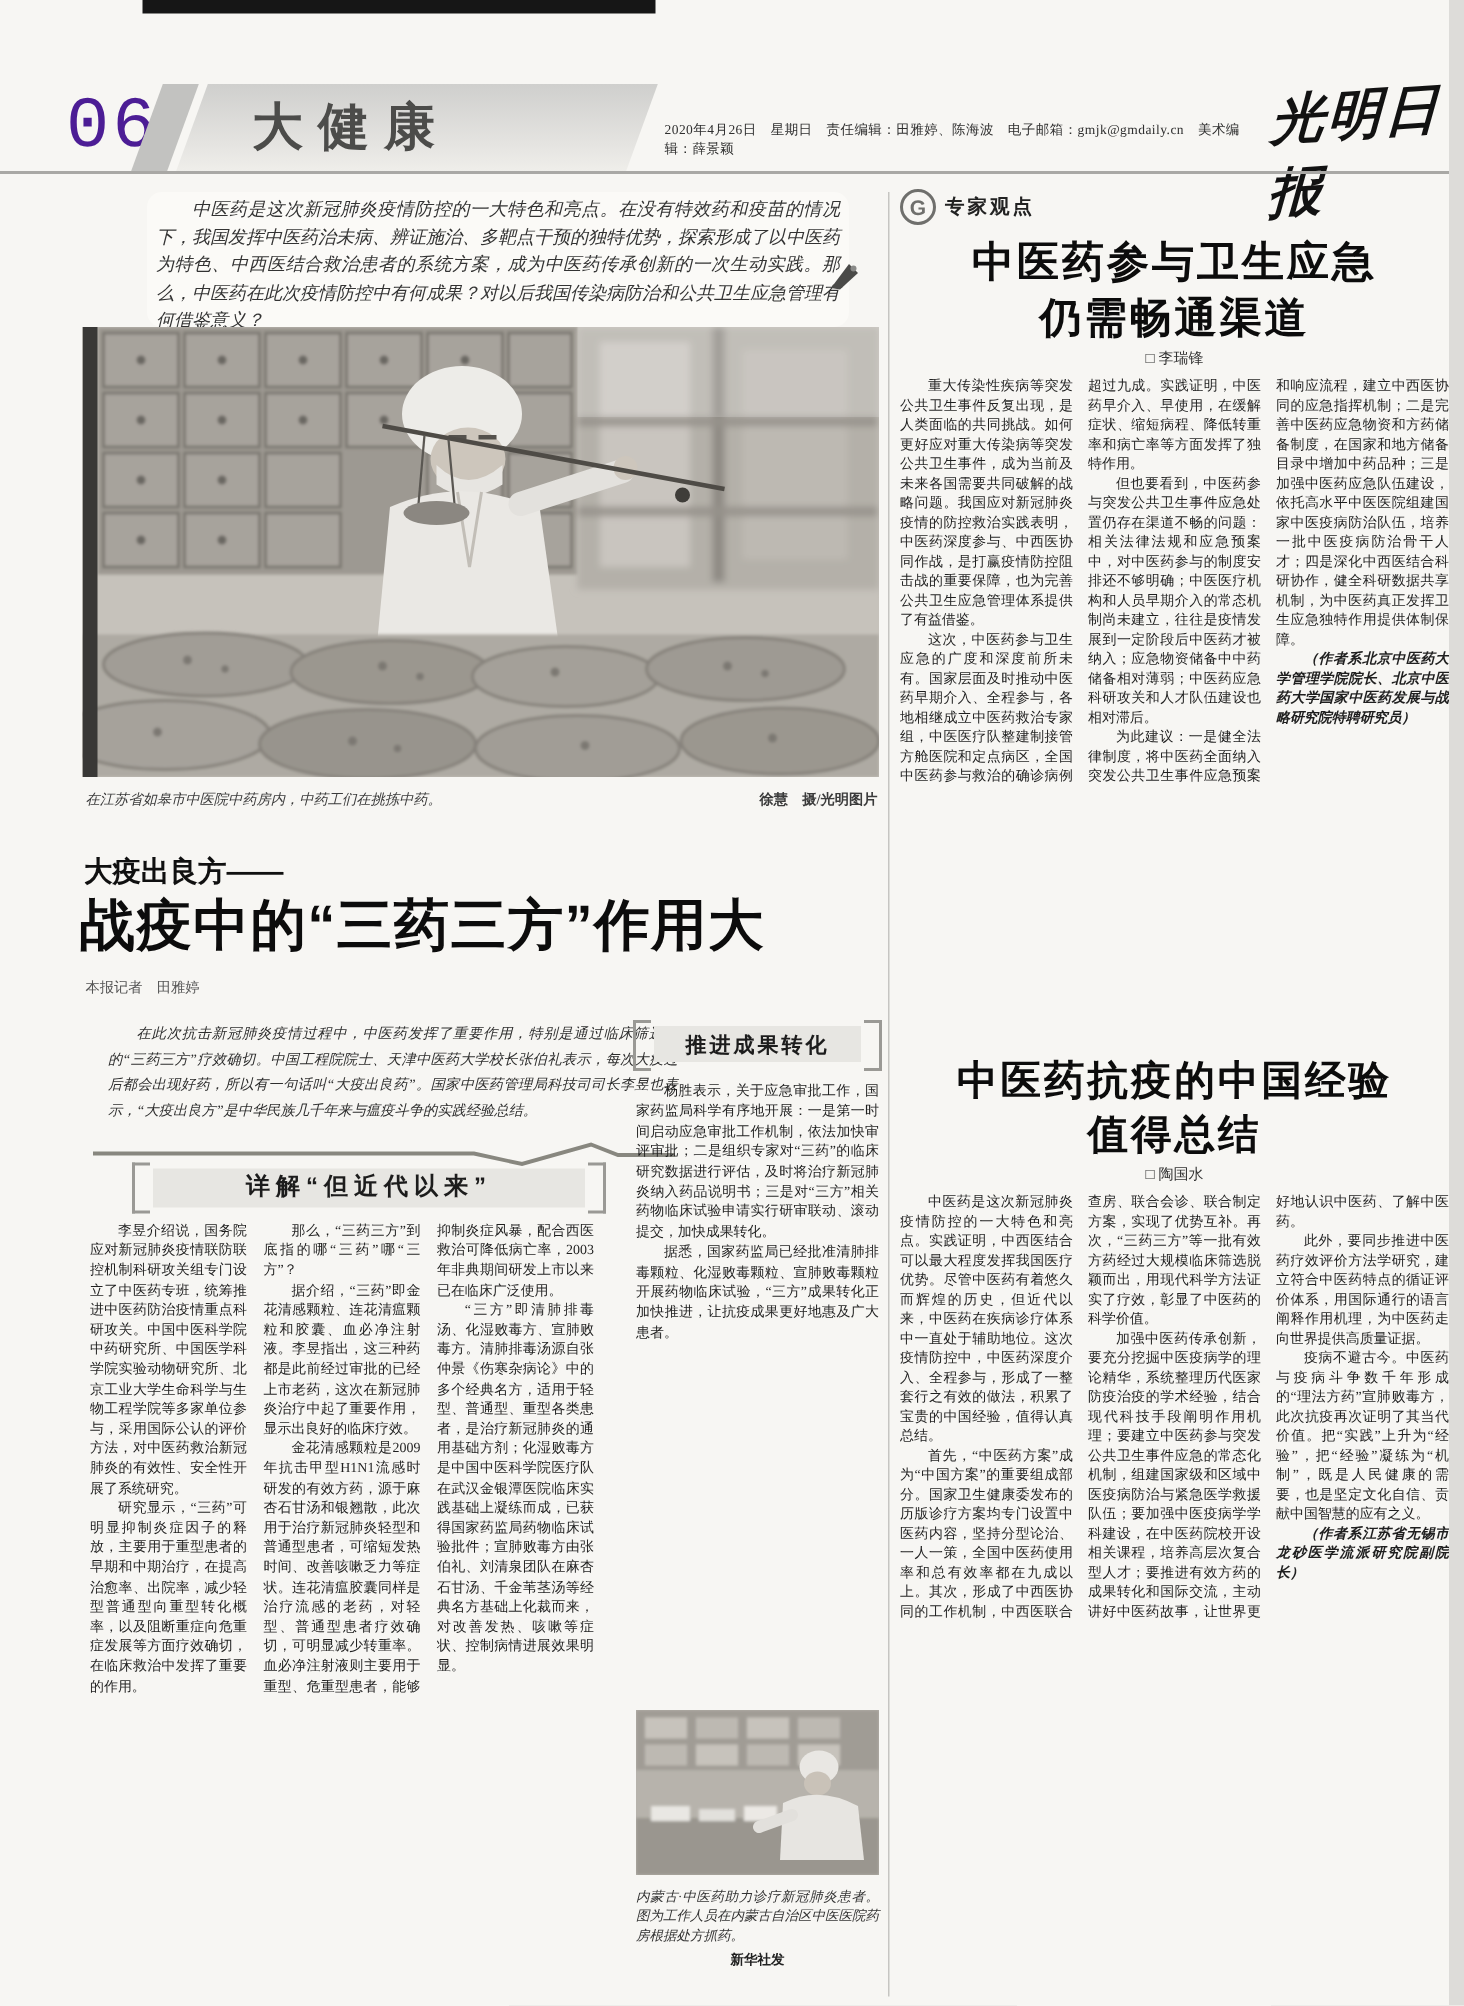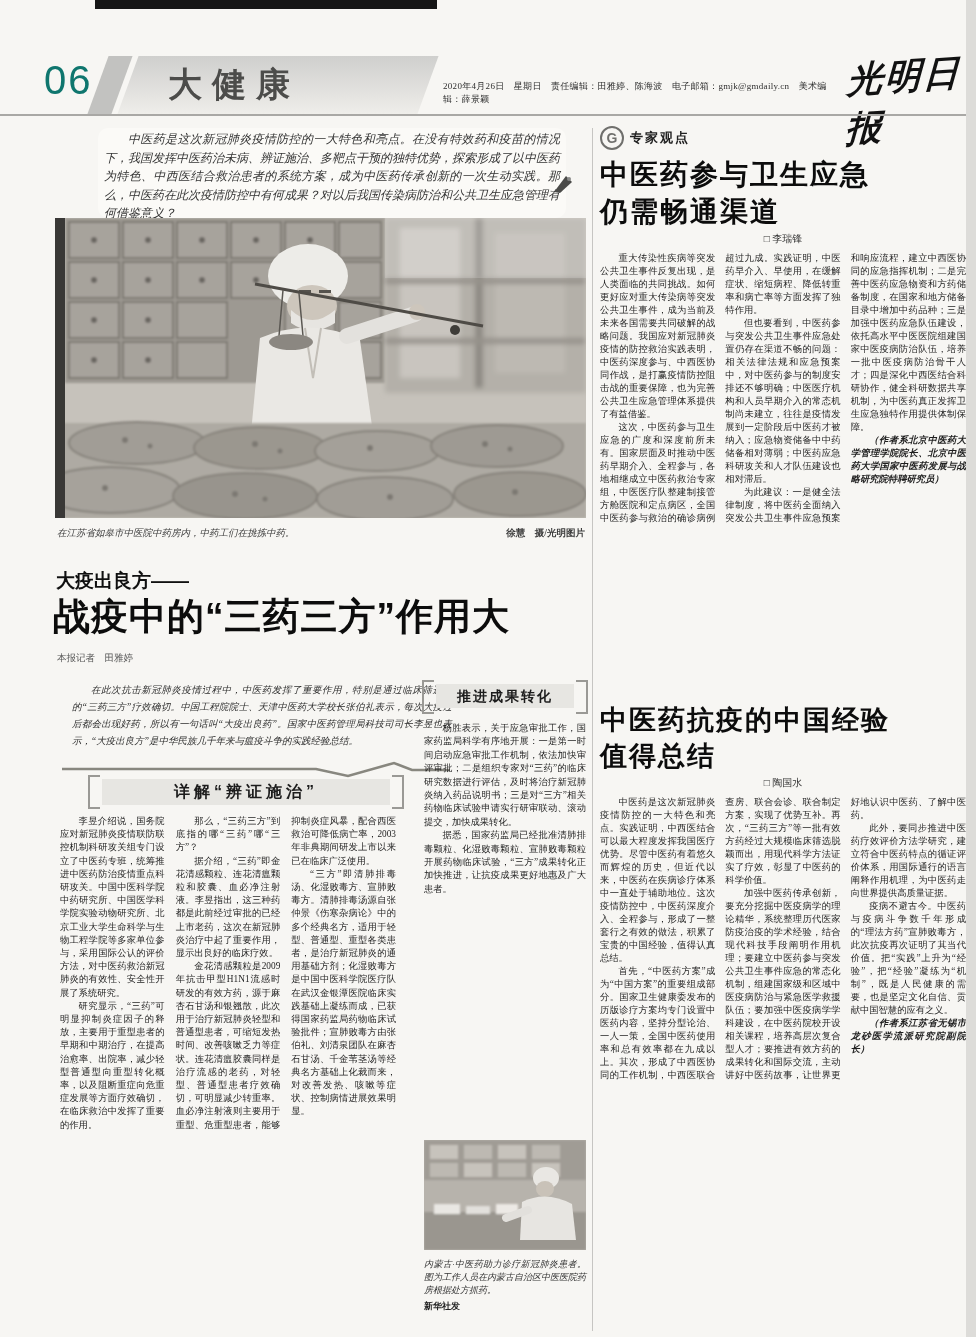--- a/index.html
+++ b/index.html
@@ -2,22 +2,22 @@
 <html><head>
 <meta charset="utf-8">
 <style>
   html,body{margin:0;padding:0;background:#e7e6e3;}
   .page{position:relative;width:976px;height:1337px;background:#f7f6f3;overflow:hidden;
         font-family:"Liberation Serif","DejaVu Serif",serif;color:#222;}
   .abs{position:absolute;}
 
   
   .top-strip{left:95px;top:0;width:342px;height:9px;background:#161616;}
-  .page-num{left:44px;top:58px;font-family:Liberation Sans, sans-serif;
-            font-size:40px;color:#0f766e;letter-spacing:2px;}
+  .page-num{left:44px;top:58px;font-family:Liberation Mono, monospace;
+            font-size:48px;color:#4c1d95;letter-spacing:2px;}
   .stripe-a{left:98px;top:56px;width:24px;height:58px;background:#c2c2c0;transform:skewX(-20deg);}
   .stripe-b{left:128px;top:56px;width:300px;height:58px;transform:skewX(-20deg);
             background:linear-gradient(180deg,#cfcfcd 0%,#e5e4e1 70%,#efeeea 100%);}
   .section-title{left:168px;top:62px;font-size:34px;font-weight:bold;color:#4c4c4a;
                  letter-spacing:10px;font-family:"Liberation Sans","DejaVu Sans",sans-serif;}
   .dateline{left:443px;top:80px;width:400px;font-size:9px;color:#2f2f2f;letter-spacing:.3px;}
   .paper-name{left:846px;top:52px;font-size:36px;font-weight:bold;font-style:italic;
               transform:rotate(-4deg) skewX(-6deg);color:#121212;letter-spacing:2px;}
   .hdr-rule{left:0;top:114px;width:976px;height:2px;background:#a9a8a5;}
   .right-margin{left:966px;top:0;width:10px;height:1337px;background:#dddcd9;}
@@ -64,30 +64,30 @@
   .body-text p{margin:0;text-indent:2em;}
   .cols3{left:60px;top:815px;width:336px;height:516px;column-count:3;column-gap:11px;
          font-size:9.3px;line-height:13.2px;text-align:justify;color:#1f1f1f;overflow:hidden;}
   .col4-text{left:424px;top:722px;width:162px;height:408px;font-size:9.3px;line-height:13.4px;
              text-align:justify;color:#1f1f1f;overflow:hidden;}
 
   
   .photo-2{left:424px;top:1140px;width:162px;height:110px;display:block;background:#b5b1ab;}
   .photo2-caption{left:424px;top:1258px;width:162px;font-size:9px;font-style:italic;
                   line-height:13px;text-align:justify;color:#333;}
-  .photo2-credit{left:424px;top:1300px;width:162px;text-align:left;font-size:9px;font-weight:bold;color:#222;}
+  .photo2-credit{left:424px;top:1300px;width:162px;text-align:center;font-size:9px;font-weight:bold;color:#222;}
 
   
   .op-header{left:600px;top:126px;display:flex;align-items:center;gap:6px;}
   .g-logo{width:20px;height:20px;border:2px solid #6f6f6c;border-radius:50%;color:#6f6f6c;
           font-family:"Liberation Sans","DejaVu Sans",sans-serif;font-weight:bold;font-size:14px;
           display:flex;align-items:center;justify-content:center;}
   .op-label{font-size:13px;font-weight:bold;color:#222;
             font-family:"Liberation Sans","DejaVu Sans",sans-serif;letter-spacing:2px;}
-  .op-title{width:366px;text-align:left;font-weight:900;color:#0c0c0c;
+  .op-title{width:366px;text-align:center;font-weight:900;color:#0c0c0c;
             font-family:"Liberation Sans","DejaVu Sans",sans-serif;}
   .op1-title{left:600px;top:156px;font-size:28px;line-height:37px;letter-spacing:2px;}
   .op2-title{left:600px;top:702px;font-size:27px;line-height:36px;letter-spacing:2px;}
   .op-author{width:366px;text-align:center;font-size:10px;color:#333;}
   .op1-author{left:600px;top:232px;}
   .op2-author{left:600px;top:776px;}
   .op-body{width:366px;column-count:3;column-gap:10px;font-size:9.3px;line-height:13px;
            text-align:justify;color:#1f1f1f;overflow:hidden;}
   .op1-body{left:600px;top:252px;height:432px;}
   .op2-body{left:600px;top:796px;height:535px;}
@@ -242,21 +242,21 @@
   <div class="abs byline">本报记者　田雅婷</div>
 
   <div class="abs lede">
     <p>在此次抗击新冠肺炎疫情过程中，中医药发挥了重要作用，特别是通过临床筛选出的“三药三方”疗效确切。中国工程院院士、天津中医药大学校长张伯礼表示，每次大疫过后都会出现好药，所以有一句话叫“大疫出良药”。国家中医药管理局科技司司长李昱也表示，“大疫出良方”是中华民族几千年来与瘟疫斗争的实践经验总结。</p>
   </div>
   <svg class="abs lede-divider" width="392" height="20">
     <path d="M2,9 L256,9 L288,16 L334,3 L352,10 L390,10" fill="none" stroke="#88877f" stroke-width="2.6"></path>
   </svg>
 
   <div class="abs sec-head sec1-head">
-    <span>详解“辨证施治”</span>
+    <span>详解“但近代以来”</span>
   </div>
   <div class="abs cols3 body-text">
     <p>李昱介绍说，国务院应对新冠肺炎疫情联防联控机制科研攻关组专门设立了中医药专班，统筹推进中医药防治疫情重点科研攻关。中国中医科学院中药研究所、中国医学科学院实验动物研究所、北京工业大学生命科学与生物工程学院等多家单位参与，采用国际公认的评价方法，对中医药救治新冠肺炎的有效性、安全性开展了系统研究。</p>
     <p>研究显示，“三药”可明显抑制炎症因子的释放，主要用于重型患者的早期和中期治疗，在提高治愈率、出院率，减少轻型普通型向重型转化概率，以及阻断重症向危重症发展等方面疗效确切，在临床救治中发挥了重要的作用。</p>
     <p>那么，“三药三方”到底指的哪“三药”哪“三方”？</p>
     <p>据介绍，“三药”即金花清感颗粒、连花清瘟颗粒和胶囊、血必净注射液。李昱指出，这三种药都是此前经过审批的已经上市老药，这次在新冠肺炎治疗中起了重要作用，显示出良好的临床疗效。</p>
     <p>金花清感颗粒是2009年抗击甲型H1N1流感时研发的有效方药，源于麻杏石甘汤和银翘散，此次用于治疗新冠肺炎轻型和普通型患者，可缩短发热时间、改善咳嗽乏力等症状。连花清瘟胶囊同样是治疗流感的老药，对轻型、普通型患者疗效确切，可明显减少转重率。血必净注射液则主要用于重型、危重型患者，能够抑制炎症风暴，配合西医救治可降低病亡率，2003年非典期间研发上市以来已在临床广泛使用。</p>
     <p>“三方”即清肺排毒汤、化湿败毒方、宣肺败毒方。清肺排毒汤源自张仲景《伤寒杂病论》中的多个经典名方，适用于轻型、普通型、重型各类患者，是治疗新冠肺炎的通用基础方剂；化湿败毒方是中国中医科学院医疗队在武汉金银潭医院临床实践基础上凝练而成，已获得国家药监局药物临床试验批件；宣肺败毒方由张伯礼、刘清泉团队在麻杏石甘汤、千金苇茎汤等经典名方基础上化裁而来，对改善发热、咳嗽等症状、控制病情进展效果明显。</p>
   </div>
 

